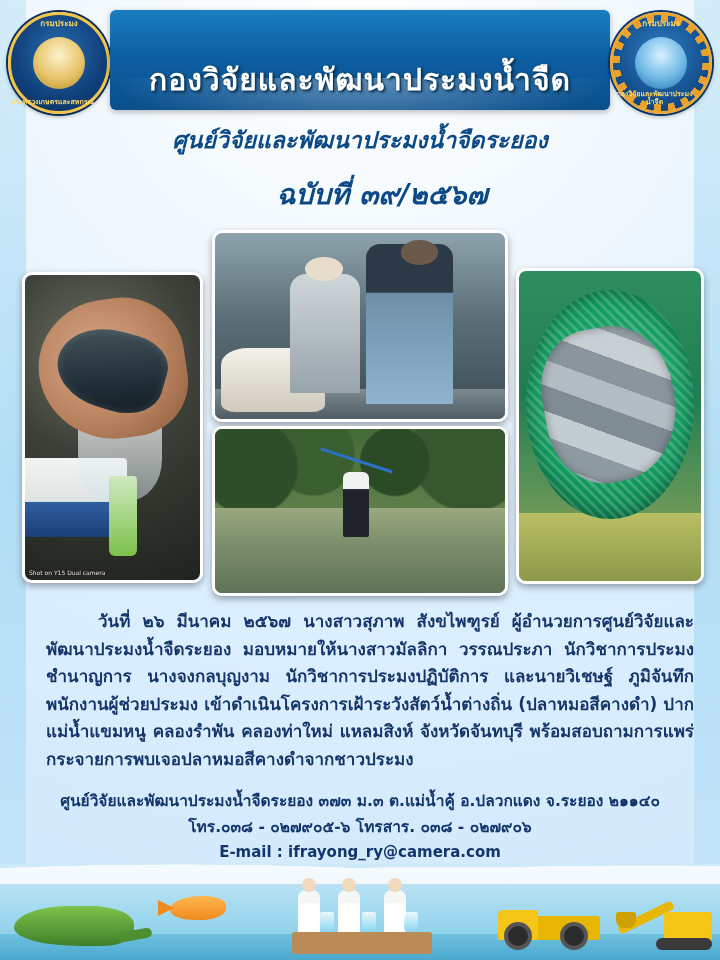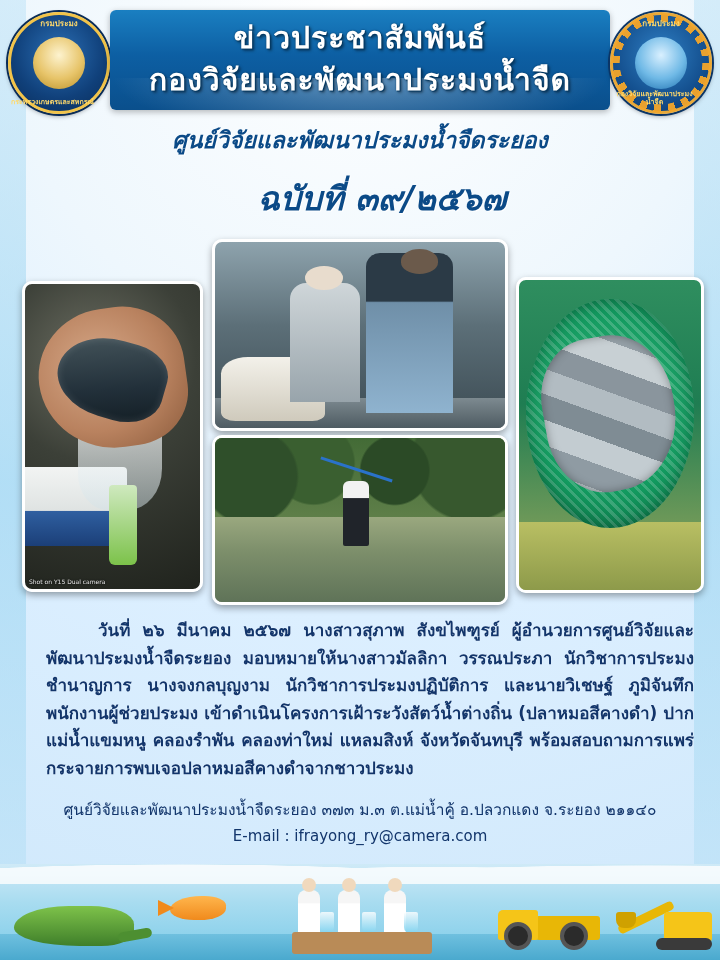--- a/index.html
+++ b/index.html
@@ -89,21 +89,21 @@
 
   .title-center{
     text-align:center;margin-top:2px;font-style:italic;
   }
   .subtitle{
     font-size:23px;font-weight:bold;color:#0b4a87;
     text-shadow:1px 1px 0 #ffffff;
     margin:4px 0 0;
   }
   .issue{
-    font-size:33px;font-weight:bold;color:#0b4a87;
+    font-size:28px;font-weight:bold;color:#0b4a87;
     text-shadow:1px 1px 0 #ffffff;
     margin:14px 12px 0;
     padding-left:44px;
   }
 
   
   .photos{
     position:relative;height:360px;margin-top:14px;
   }
   .photo{
@@ -235,21 +235,21 @@
     line-height:1.62;
     text-align:justify;
     font-weight:bold;
     text-shadow:0 0 1px rgba(255,255,255,.9);
     padding-left:20px;
   }
   .body-text .indent{display:inline-block;width:52px;}
 
   .contact{
     margin:16px 26px 0;
-    text-align:center;color:#12356b;font-weight:normal;
+    text-align:center;color:#12356b;font-weight:bold;
     font-size:15.5px;line-height:1.65;
   }
   .contact .email{font-size:15px;}
 
   
   .footer{
     position:absolute;left:0;right:0;bottom:0;height:96px;
     background:linear-gradient(180deg,#cfeaf7 0%,#a8dcf0 40%,#7ccbe8 100%);
     overflow:hidden;
   }
@@ -313,21 +313,20 @@
 
   <div class="header">
 
     <div class="logo left">
       <div class="ring-text">กรมประมง</div>
       <div class="emblem"></div>
       <div class="ring-text-bottom">กระทรวงเกษตรและสหกรณ์</div>
     </div>
 
     <div class="banner">
-      <div class="banner-line1">ข่าวประชาสัมพันธ์</div>
       <div class="banner-line2">กองวิจัยและพัฒนาประมงน้ำจืด</div>
     </div>
 
     <div class="logo right">
       <div class="cog"></div>
       <div class="ring-text">กรมประมง</div>
       <div class="emblem"></div>
       <div class="ring-text-bottom">กองวิจัยและพัฒนาประมงน้ำจืด</div>
     </div>
   </div>
@@ -371,20 +370,21 @@
       <div class="fishpile"></div>
     </div>
   </div>
 
   <div class="body-text">
     <span class="indent"></span><span>วันที่ ๒๖ มีนาคม ๒๕๖๗ นางสาวสุภาพ สังขไพฑูรย์ ผู้อำนวยการศูนย์วิจัยและพัฒนาประมงน้ำจืดระยอง มอบหมายให้นางสาวมัลลิกา วรรณประภา นักวิชาการประมงชำนาญการ นางจงกลบุญงาม นักวิชาการประมงปฏิบัติการ และนายวิเชษฐ์ ภูมิจันทึก พนักงานผู้ช่วยประมง เข้าดำเนินโครงการเฝ้าระวังสัตว์น้ำต่างถิ่น (ปลาหมอสีคางดำ) ปากแม่น้ำแขมหนู คลองรำพัน คลองท่าใหม่ แหลมสิงห์ จังหวัดจันทบุรี  พร้อมสอบถามการแพร่กระจายการพบเจอปลาหมอสีคางดำจากชาวประมง</span>
   </div>
 
   <div class="contact">
     <div>ศูนย์วิจัยและพัฒนาประมงน้ำจืดระยอง  ๓๗๓ ม.๓ ต.แม่น้ำคู้ อ.ปลวกแดง จ.ระยอง ๒๑๑๔๐</div>
+    <div>โทร.๐๓๘ - ๐๒๗๙๐๕-๖ โทรสาร. ๐๓๘ - ๐๒๗๙๐๖</div>
     <div class="email">E-mail : ifrayong_ry@camera.com</div>
   </div>
 
   <div class="footer">
     <div class="wave"></div>
     <div class="ground"></div>
     <div class="croc"></div>
     <div class="fish-deco"></div>
 
     <div class="lab">

